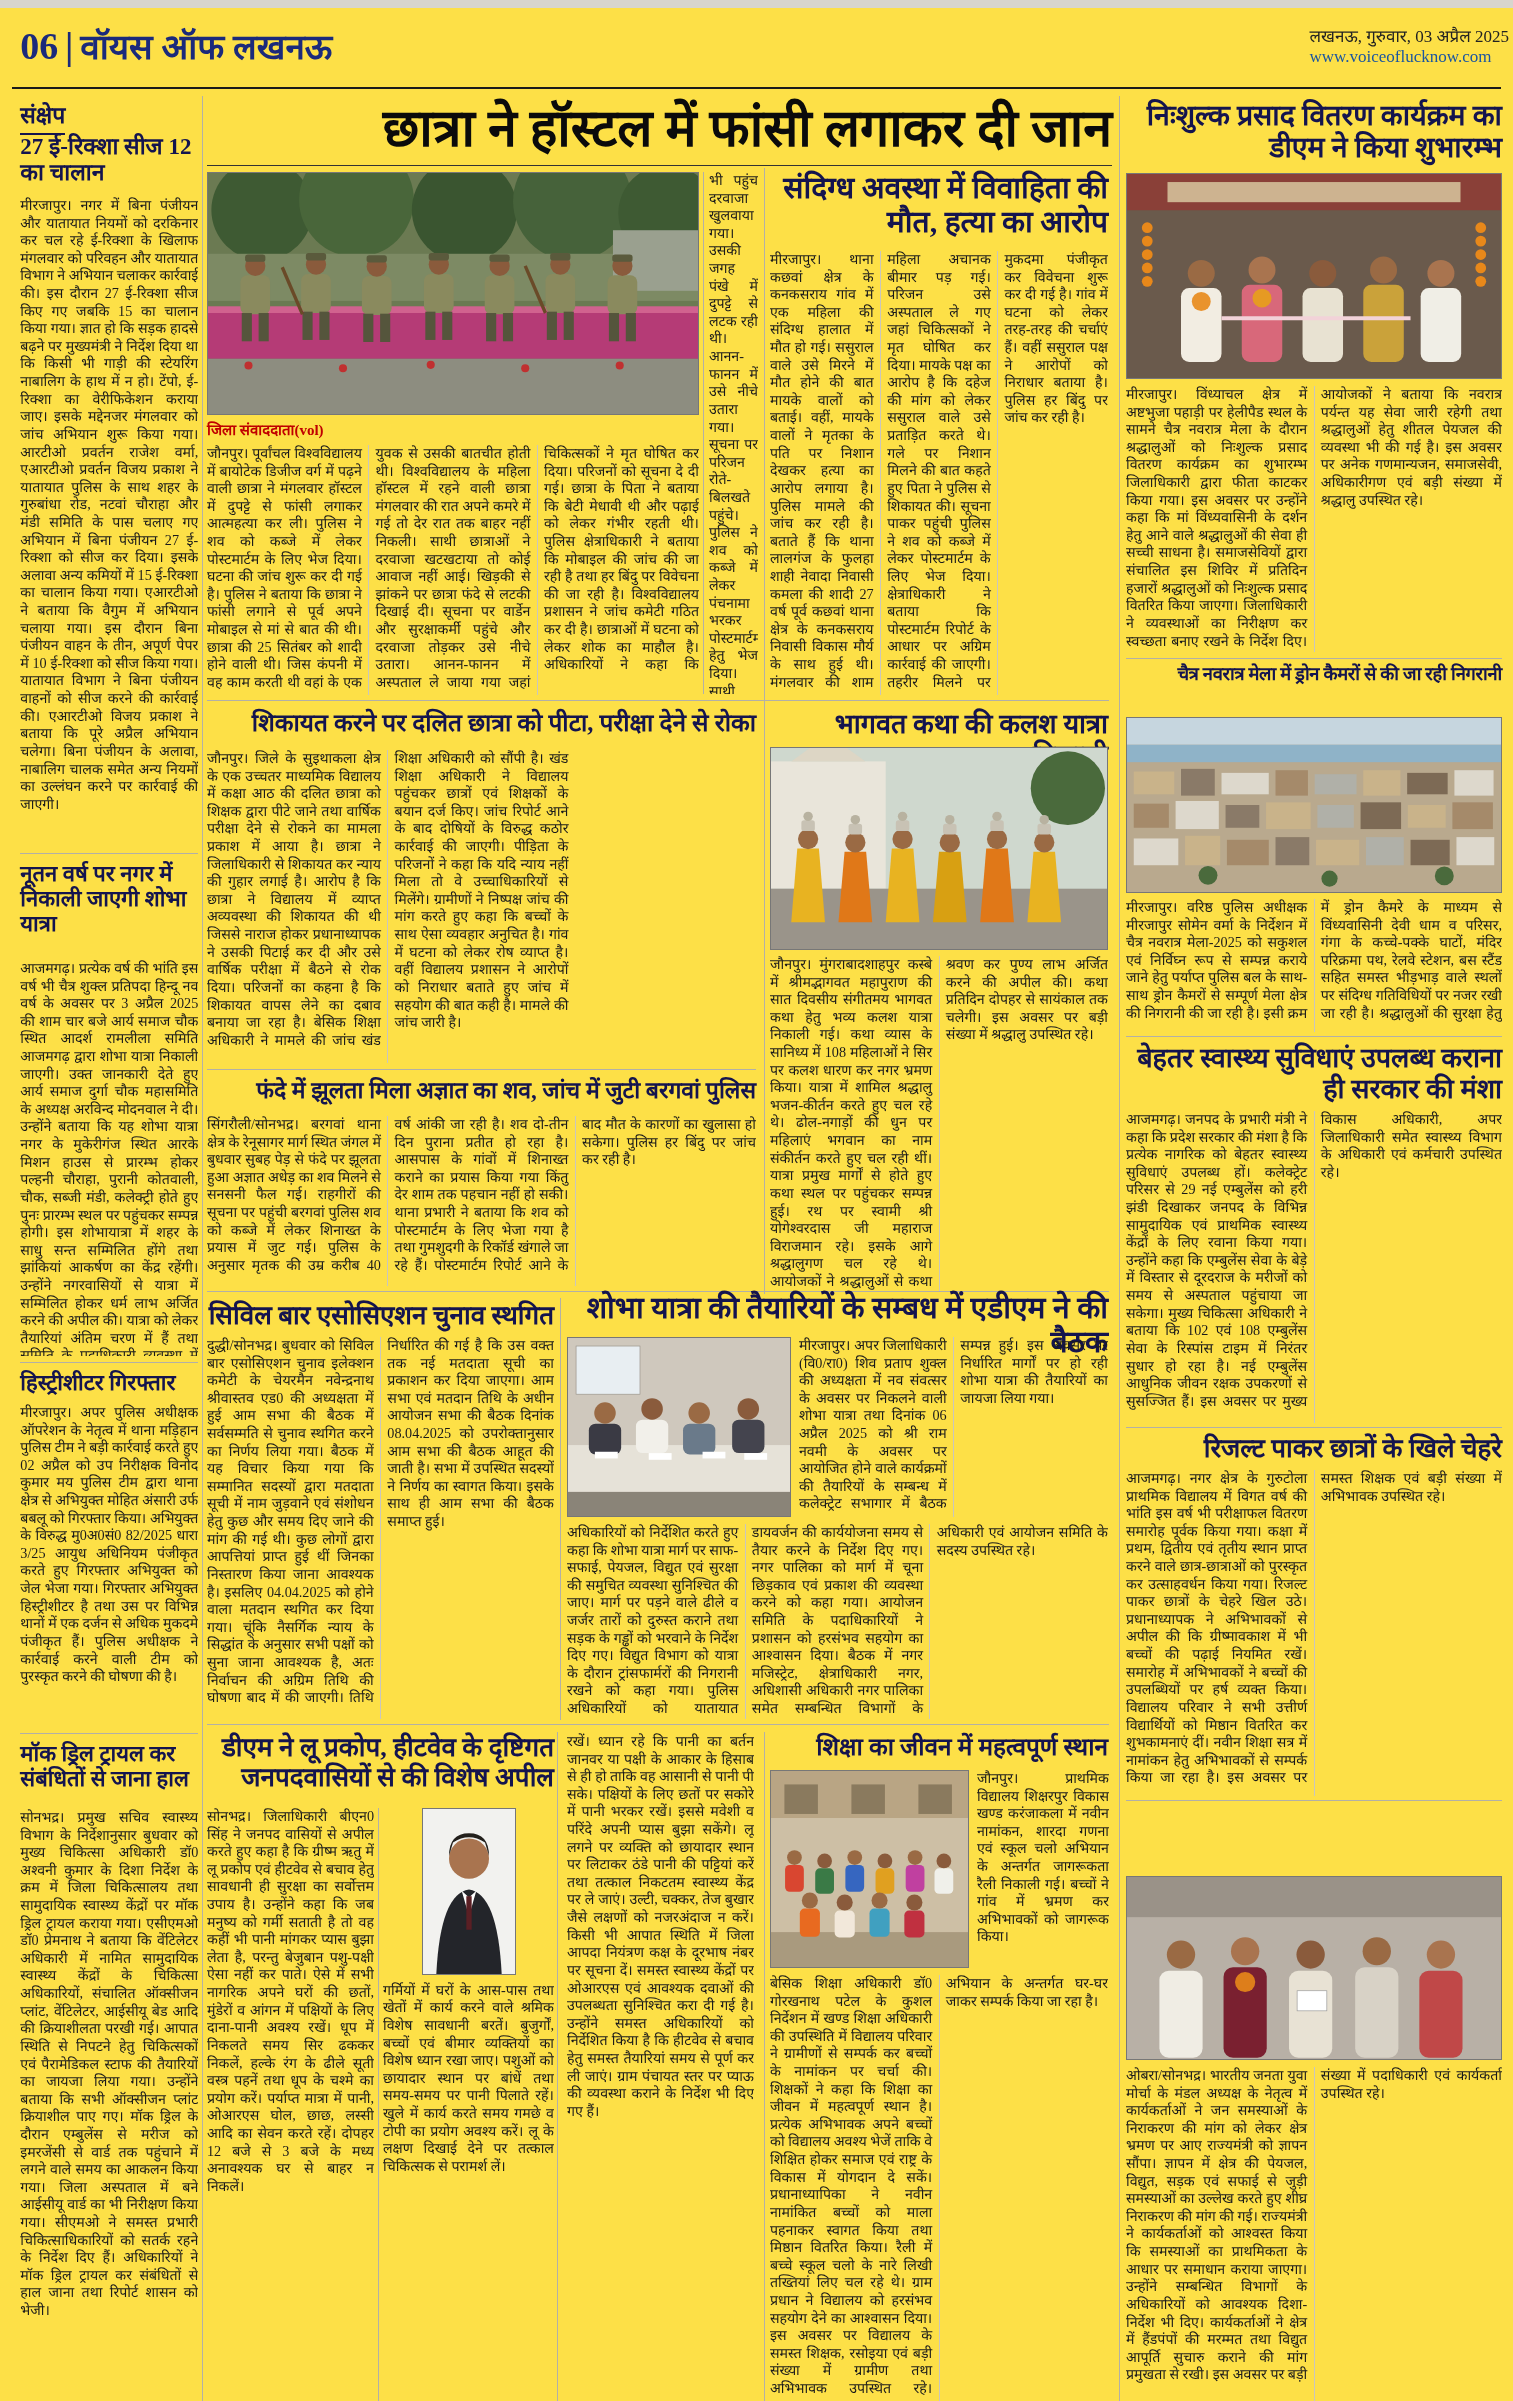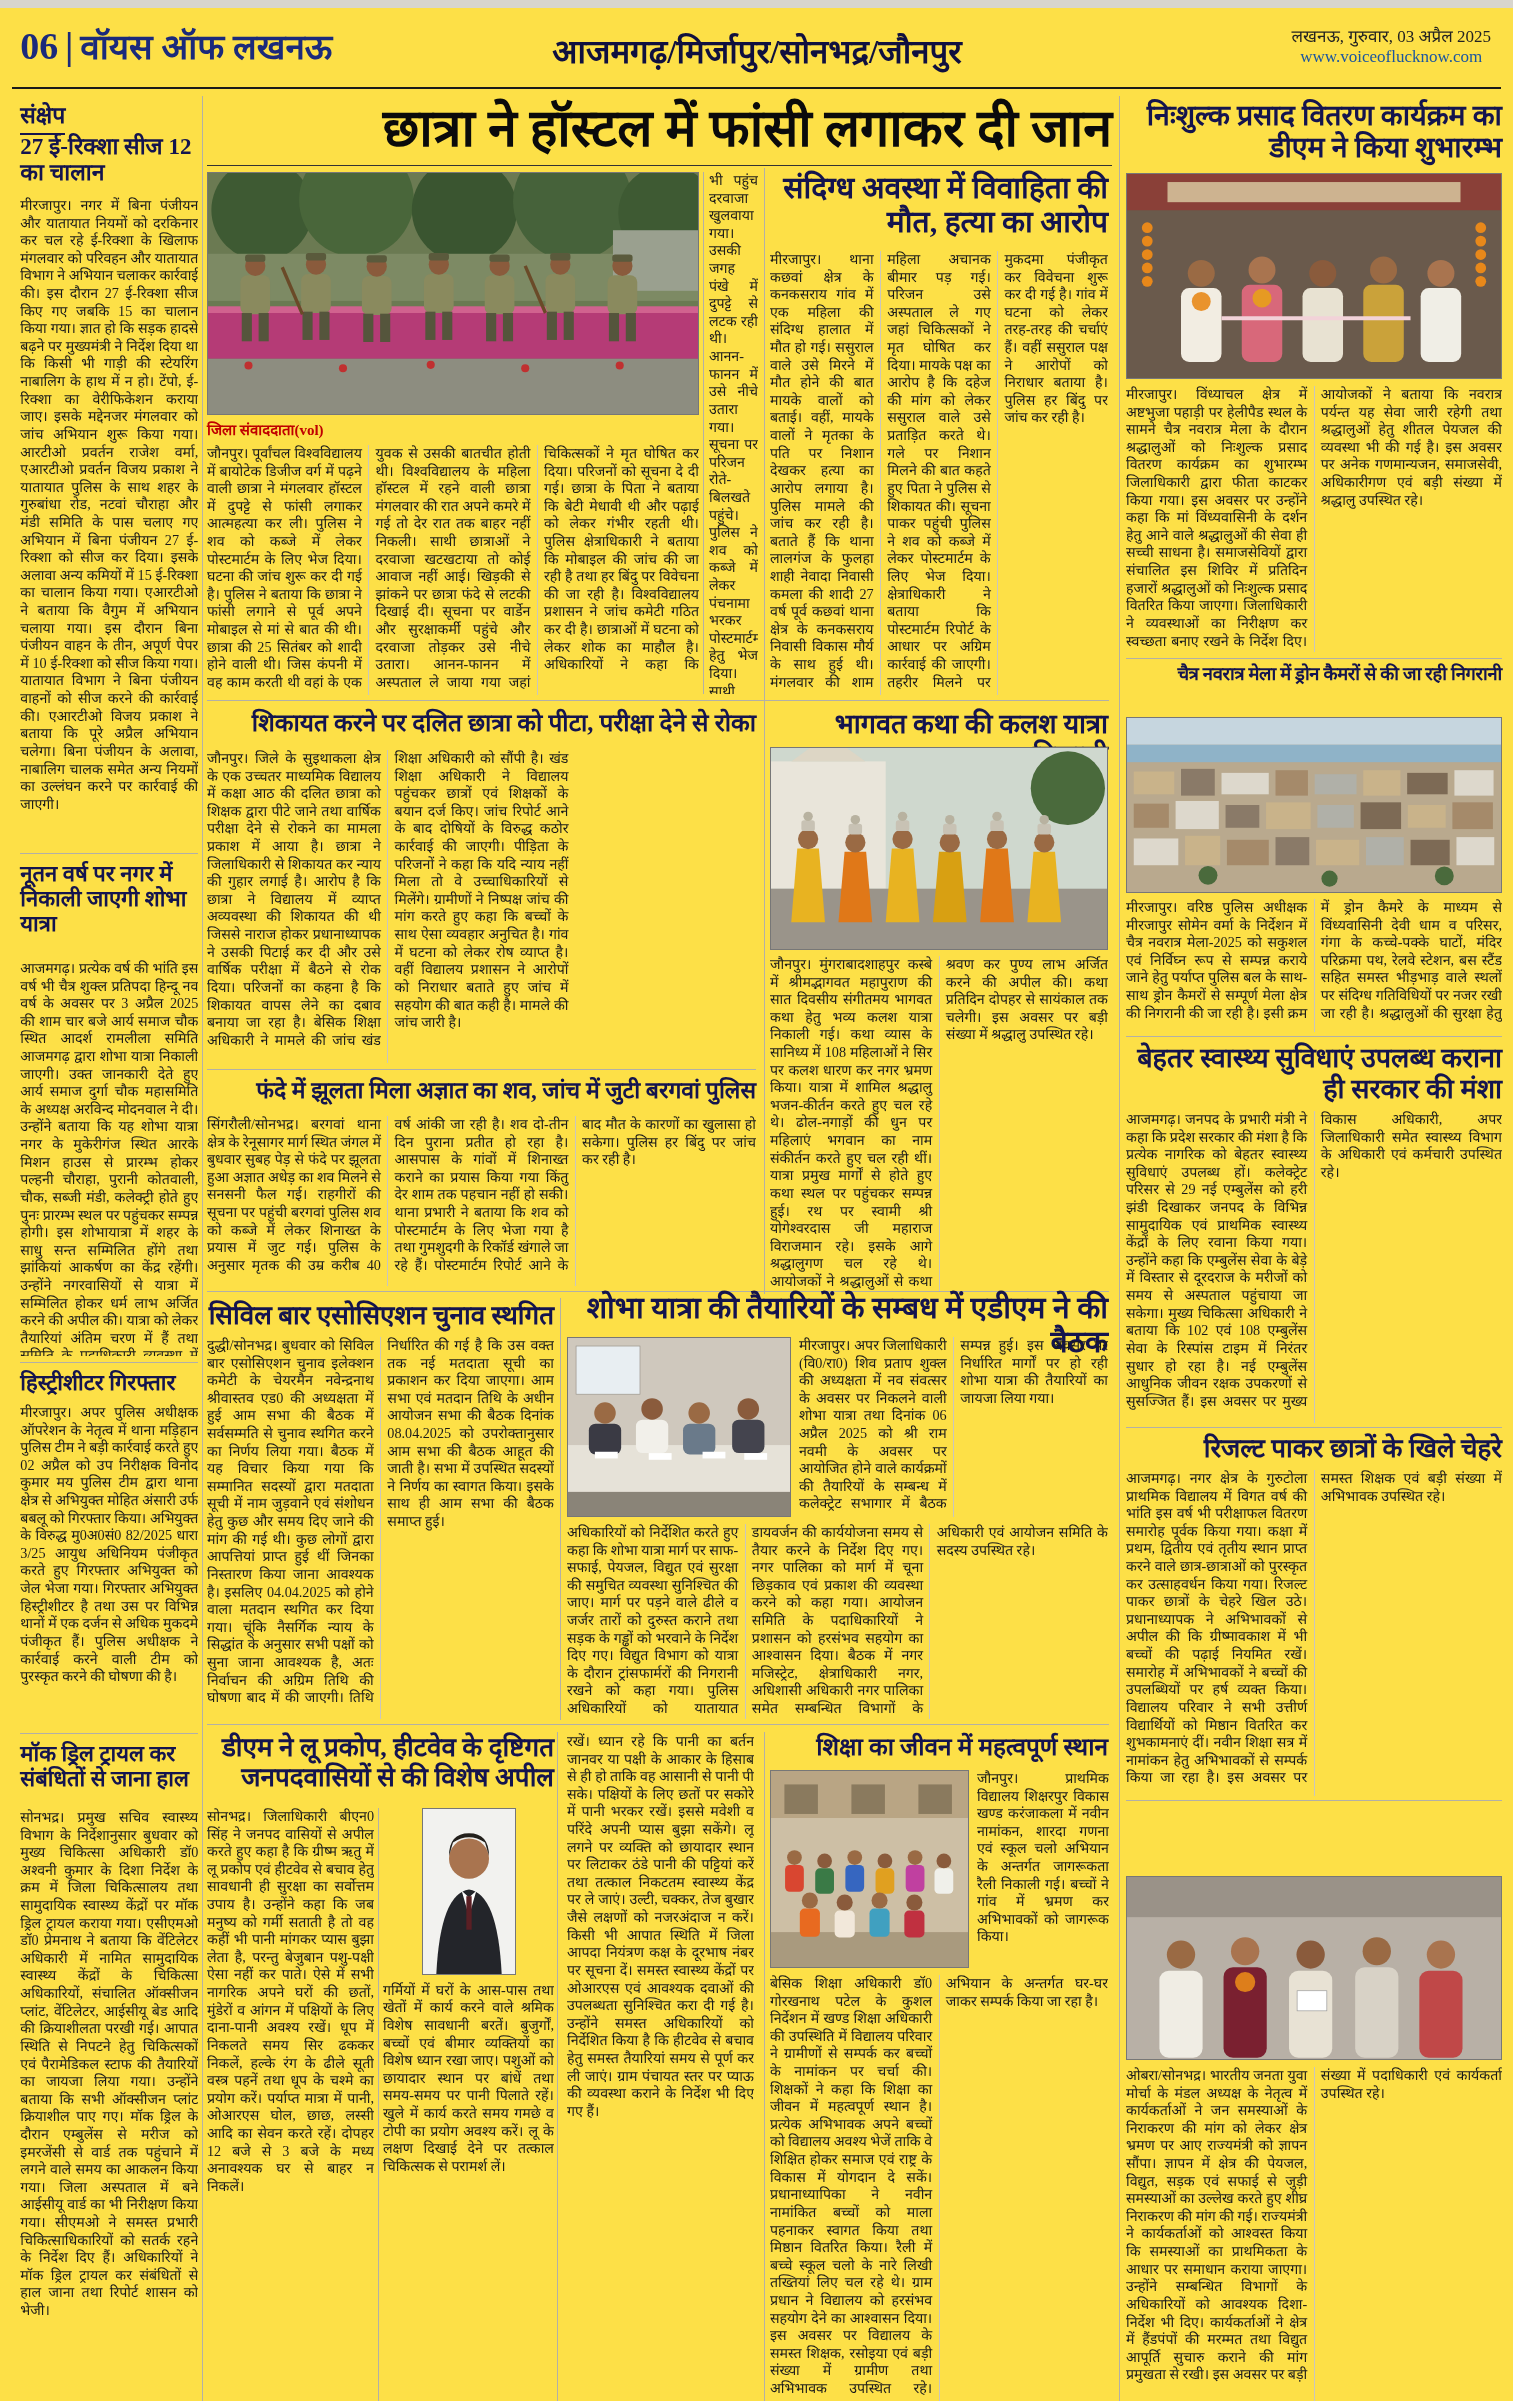--- a/index.html
+++ b/index.html
@@ -25,22 +25,21 @@
   .sb-label{font-weight:bold;color:#14144e;border-bottom:2.7px solid #14144e;display:inline-block;padding-bottom:2.7px}
 </style>
 </head>
 <body>
 
 <div id="page">
 
   <div class="abs" style="left:20.3px;top:13.6px;font-size:38px">
     <span class="masthead">06</span><span class="masthead" style="padding:0 6.8px">|</span><span class="masthead" style="font-size:35px">वॉयस ऑफ लखनऊ</span>
   </div>
-  <div class="abs regions" style="left:50%;top:20.3px;transform:translateX(-50%);font-size:33px">आजमगढ़/मिर्जापुर/सोनभद्र/जौनपुर</div>
-  <div class="abs" style="right:23px;top:16.3px;text-align:center">
+  <div class="abs" style="right:5px;top:16.3px;text-align:left">
     <div style="font-size:17px;color:#222">लखनऊ, गुरुवार, 03 अप्रैल 2025</div>
     <div class="website" style="font-size:17px">www.voiceoflucknow.com</div>
   </div>
   <div class="hr" style="left:12.2px;top:79px;width:1489px;height:2px;background:#1a1a1a"></div>
 
   <div class="vr" style="left:202px;top:88px;height:2306px"></div>
   <div class="vr" style="left:1119px;top:88px;height:2306px"></div>
   <div class="vr" style="left:764px;top:160px;height:1126px"></div>
   <div class="vr" style="left:560px;top:1290px;height:422px"></div>
   <div class="vr" style="left:557px;top:1724px;height:673px"></div>

